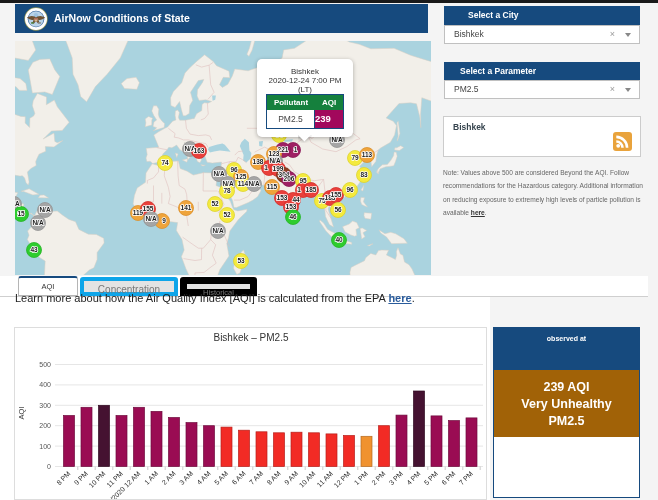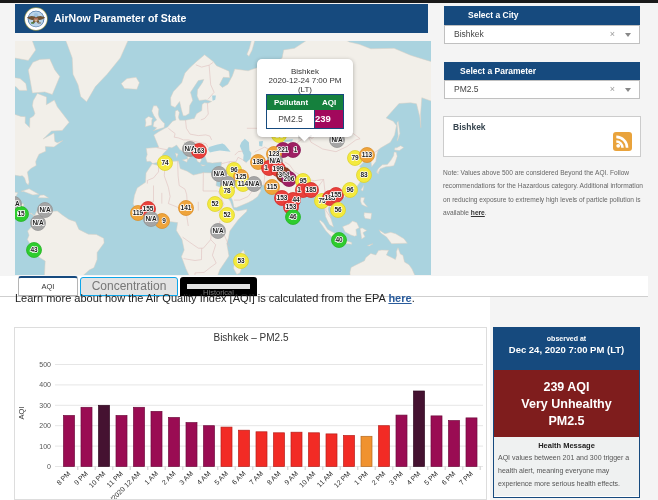--- a/index.html
+++ b/index.html
@@ -16,21 +16,21 @@
 <circle cx="12" cy="12" r="11" fill="#ffffff"></circle>
 <circle cx="12" cy="12" r="8.3" fill="#2e5e96"></circle>
 <circle cx="12" cy="12" r="7.7" fill="#b9d3e8"></circle>
 <circle cx="12" cy="8.2" r="2.2" fill="#9fc3e0"></circle>
 <path d="M2.8 10.6 Q7 7.8 10.6 9.6 L12 10.6 L13.4 9.6 Q17 7.8 21.2 10.6 Q18 13.6 14.8 12.9 L13.6 12.5 L14.8 13.6 Q15.8 15.2 14.2 16.6 L12 14.2 L9.8 16.6 Q8.2 15.2 9.2 13.6 L10.4 12.5 L9.2 12.9 Q6 13.6 2.8 10.6 Z" fill="#6f5233"></path>
 <path d="M10.2 11.2 h3.6 l-0.5 3.4 h-2.6 Z" fill="#d9b98c"></path>
 <path d="M10.4 11.4 h3.2 v1 h-3.2 Z" fill="#a84040"></path>
 <ellipse cx="8.6" cy="15.9" rx="1.7" ry="0.9" fill="#4e7a3a"></ellipse>
 <ellipse cx="15.4" cy="15.9" rx="1.7" ry="0.9" fill="#8a8a80"></ellipse>
 </svg></div>
-  <div class="abs" style="left:39px;top:0;height:29px;line-height:29px;font-size:10.5px">AirNow Parameter of State</div>
+  <div class="abs" style="left:39px;top:0;height:29px;line-height:29px;font-size:10.5px">AirNow Conditions of State</div>
 </div>
 
 <div class="abs" style="left:15px;top:41px;width:416px;height:234px;overflow:hidden">
 <svg width="416" height="234" viewBox="0 0 416 234" style="position:absolute;left:0;top:0">
 <rect width="416" height="234" fill="#aad3df"></rect>
 <path d="M71.6,60.8L80.4,45.6L92.1,33.3L105.3,16.9L116.9,-9.1L47.3,-9.1L52.2,3.3L57.2,16.9L58.0,33.3L63.0,43.7L65.7,55.6ZM109.5,47.5L121.9,48.3L124.4,41.7L121.1,36.3L112.0,37.6L106.2,42.5ZM17.4,52.0L29.8,50.9L37.3,53.5L44.8,35.5L39.8,28.9L34.8,17.9L24.9,18.4L17.9,21.3L13.3,28.9ZM-5.8,-9.1L14.1,-9.1L20.7,8.9L13.3,19.4L-0.9,16.9L-5.8,24.2ZM-5.8,71.4L5.8,75.4L10.3,75.7L10.1,82.0L14.6,86.5L14.9,77.2L18.6,75.1L19.9,72.4L17.4,64.8L18.2,59.8L22.4,52.4L31.5,56.0L31.3,63.8L39.3,59.1L42.3,65.8L54.2,81.2L49.7,86.5L47.3,89.4L36.5,90.0L28.2,97.9L39.0,92.1L39.8,100.4L42.3,101.8L47.8,99.6L39.0,105.9L30.3,105.6L30.7,110.3L24.0,113.2L21.5,118.5L20.7,120.8L21.2,124.4L15.9,127.5L12.4,131.1L14.1,141.1L13.3,144.1L11.1,141.7L9.6,136.9L7.4,134.7L5.1,135.1L0.5,134.3L-5.8,134.9ZM-5.8,35.5L5.0,37.6L10.8,42.5L12.1,49.4L4.5,49.4L0.8,45.6L-5.8,47.5ZM-5.8,151.9L-0.5,151.1L2.8,151.7L0.3,156.6L-5.8,158.2ZM6.0,150.4L14.1,147.8L23.9,153.3L17.9,153.9L7.4,150.0ZM23.4,156.7L33.5,156.9L29.0,153.9L25.0,154.2ZM-5.8,161.7L-0.0,161.2L8.8,163.0L8.1,169.8L18.7,173.9L19.1,175.6L21.9,169.9L28.5,167.2L34.0,170.4L42.3,170.1L47.3,173.9L53.9,178.4L60.5,180.7L63.9,188.4L73.3,193.2L81.3,193.5L88.7,197.3L89.1,202.0L82.1,211.6L82.1,218.6L78.9,226.8L74.6,228.8L66.3,236.1L29.3,236.1L30.2,220.1L22.2,214.9L18.7,209.1L12.3,198.6L14.1,194.2L12.6,190.1L17.7,184.3L17.9,182.4L18.6,174.8L16.6,172.3L10.8,173.0L9.1,171.3L4.6,169.4L1.6,166.1L-5.8,164.4ZM137.8,122.9L143.5,124.6L151.8,120.8L163.4,120.0L165.2,127.5L172.2,130.3L178.3,134.1L188.3,131.7L198.2,131.9L200.4,135.1L201.9,138.2L201.0,144.5L205.7,146.5L208.2,151.9L211.5,155.5L215.2,160.0L217.6,166.5L218.8,168.7L222.8,169.9L227.9,169.1L232.1,168.2L231.6,170.6L223.6,178.2L214.8,190.1L213.5,196.7L211.8,202.6L214.0,215.1L204.9,228.6L200.9,239.0L193.3,246.9L191.6,249.5L180.0,251.6L177.3,250.5L176.5,239.6L170.9,227.7L166.4,215.6L169.2,209.0L167.0,198.6L161.4,189.6L162.6,181.6L155.9,180.7L140.2,179.5L134.4,181.1L125.2,173.0L118.1,163.1L119.4,154.6L122.2,146.9L130.5,141.3L131.0,131.9L137.0,123.1ZM228.6,209.1L230.6,215.3L224.9,232.1L221.8,233.4L218.5,227.3L220.6,216.3L223.6,215.8L226.4,210.9ZM138.0,89.7L149.1,86.5L149.6,82.6L147.1,80.3L144.3,76.6L143.3,73.3L143.8,68.3L141.7,64.8L138.5,64.8L136.8,69.9L138.8,74.5L141.7,78.9L139.0,80.9L138.0,85.4L141.7,86.7L139.3,89.2ZM130.2,85.7L136.8,84.0L136.8,78.9L137.7,77.2L133.5,75.4L130.2,78.0L130.9,81.8ZM143.8,106.3L138.8,94.1L143.6,90.8L149.3,87.6L152.6,85.9L157.6,80.3L160.9,78.9L160.1,74.5L160.4,69.9L162.6,69.0L164.4,71.4L163.4,76.6L164.7,79.2L170.5,79.2L177.8,77.7L179.2,77.7L181.6,72.7L186.8,69.6L187.1,63.5L189.1,61.8L193.3,62.1L196.6,60.5L190.8,58.8L184.1,59.4L182.1,54.9L182.5,48.7L187.4,41.7L188.8,38.4L183.3,39.6L175.5,51.3L177.7,59.4L174.7,64.5L174.2,72.4L170.4,74.8L168.2,74.8L166.4,68.6L164.6,60.5L160.1,66.4L155.9,64.5L155.6,56.7L158.4,50.5L166.7,41.7L170.0,32.0L175.0,26.6L181.6,20.4L189.6,13.8L198.2,20.4L201.5,24.7L214.0,30.2L214.8,36.7L208.2,36.3L204.5,43.7L207.4,46.4L212.8,43.3L217.3,35.0L219.8,28.0L233.1,29.8L246.3,25.2L258.0,22.8L267.1,16.9L268.7,8.9L279.5,7.3L291.1,-0.3L304.4,-19.5L319.3,-19.5L329.3,-1.5L334.3,0.9L344.2,3.3L355.8,7.8L379.1,7.3L395.6,14.3L412.2,19.4L428.8,24.2L428.8,60.1L416.4,60.1L406.8,56.7L405.6,73.0L405.8,86.7L404.8,76.0L401.5,62.8L395.6,61.8L384.0,62.5L371.1,76.9L378.2,80.3L381.5,84.6L379.6,93.9L375.4,101.3L365.6,107.0L363.3,108.9L361.6,114.1L360.8,120.6L356.7,125.8L355.8,119.5L354.8,115.0L352.5,114.8L349.2,112.1L342.2,116.3L344.2,120.4L347.2,118.9L350.0,119.8L344.6,125.2L349.0,132.9L345.9,139.7L340.1,148.2L335.1,149.7L329.8,152.8L326.0,151.0L323.8,152.2L322.3,155.9L327.8,164.7L327.6,168.7L320.7,173.7L320.2,171.0L314.2,165.4L313.0,167.8L318.5,186.1L314.4,183.6L310.5,175.6L309.7,167.8L308.6,161.7L303.1,160.8L299.1,149.3L294.5,150.6L291.1,151.0L290.0,153.7L284.5,157.8L280.0,161.0L280.0,165.9L279.4,170.8L275.4,174.6L272.9,171.3L271.1,166.3L268.7,161.5L267.6,155.5L267.2,150.8L266.4,149.5L261.4,149.3L259.9,147.1L258.0,144.9L249.2,144.3L241.9,143.2L240.7,140.5L236.4,141.7L232.2,139.2L229.8,134.9L227.3,135.1L227.1,137.8L230.1,142.0L231.7,145.6L236.7,146.0L239.9,142.2L244.3,147.1L246.0,149.7L242.7,155.5L238.0,159.1L233.4,161.5L221.5,166.5L219.0,166.6L217.6,159.4L214.8,154.6L211.5,151.3L209.8,146.4L204.9,138.8L204.7,135.9L203.5,139.2L201.5,138.4L200.9,135.1L204.2,131.3L206.4,123.8L206.5,121.0L197.4,122.1L192.1,121.2L190.8,117.4L189.9,115.2L187.4,112.1L184.3,113.9L186.6,118.5L185.0,121.7L182.5,120.6L180.0,114.5L178.8,110.0L176.7,108.2L173.0,105.9L169.4,101.3L170.0,108.4L177.5,113.6L172.8,118.7L172.0,114.1L169.2,111.2L165.0,108.7L161.6,104.0L159.2,105.6L156.8,106.8L153.8,106.3L152.1,108.7L148.0,112.8L146.3,117.0L143.3,121.2L137.8,122.5L135.2,120.2L131.9,120.6L131.0,117.0L132.2,113.6L131.2,107.3ZM167.4,118.9L172.7,117.8L171.9,121.2ZM160.4,112.1L163.1,113.0L161.7,116.5ZM185.8,123.8L190.4,124.2L187.9,125.0ZM279.2,171.7L282.7,173.7L282.3,177.5L279.5,178.2L279.0,174.8ZM304.9,178.9L308.6,182.1L312.7,188.4L318.5,191.5L322.7,193.5L322.3,198.4L320.2,197.8L316.0,195.2L311.0,190.1L304.7,180.7ZM321.2,200.0L326.0,200.0L332.6,200.2L336.6,201.5L336.8,203.2L329.3,202.4L322.7,201.0ZM327.6,185.8L330.1,191.0L335.9,194.0L339.6,195.2L341.7,194.4L340.9,188.4L344.2,186.7L341.7,181.6L337.6,180.1L334.3,183.0L329.3,185.0ZM345.1,187.6L346.7,197.9L350.0,195.7L347.9,191.8L351.7,189.4L347.2,186.9ZM345.9,156.4L349.5,156.7L348.4,160.8L352.5,166.1L349.2,164.7L346.7,163.5L345.5,160.1ZM349.2,171.7L356.7,172.2L355.8,178.2L350.0,177.3L349.0,174.8ZM364.1,188.9L369.9,192.8L375.7,191.3L380.7,192.8L389.0,197.8L392.3,202.2L384.9,202.4L376.6,202.7L371.6,196.1L365.8,192.1ZM345.9,149.1L349.0,144.3L347.9,150.0ZM327.1,153.7L330.9,153.5L329.3,156.9ZM363.3,132.3L365.0,127.9L370.8,125.8L374.1,125.4L378.7,124.8L380.4,120.8L382.2,115.2L381.2,111.2L379.1,111.0L378.7,114.5L375.7,119.5L372.3,123.6L367.4,123.8L363.8,127.1L361.8,129.9L362.8,132.5ZM379.6,108.9L384.4,109.6L388.7,106.6L385.7,104.7L381.7,106.8L379.9,106.8ZM382.4,100.1L384.9,92.6L383.2,80.3L382.0,81.8L383.2,95.1L382.2,98.9ZM335.3,236.1L334.9,231.2L336.1,226.4L340.4,224.2L349.5,219.7L350.7,216.7L355.8,212.4L360.8,214.0L363.5,209.6L366.8,209.1L373.6,209.3L371.4,214.0L377.6,217.0L380.4,218.6L381.7,214.2L381.4,210.5L383.0,206.7L385.4,213.1L387.9,214.2L389.5,221.1L394.0,223.7L397.0,227.9L400.6,236.1ZM352.5,204.5L358.0,202.7L354.3,205.0ZM361.5,131.3L363.8,132.9L362.8,129.3ZM233.9,15.3L237.2,8.9L242.2,-9.1L238.9,-10.4L234.4,7.3L231.9,13.2Z" fill="#f2efe9" stroke="#d9cfc3" stroke-width="0.5"></path>
 <path d="M194.1,106.1L201.5,103.8L207.4,102.6L209.8,103.8L215.6,110.7L204.9,109.6L199.1,110.5L194.9,111.4L192.9,108.4ZM229.8,97.7L233.9,101.3L234.4,109.6L236.4,111.9L235.6,117.4L231.4,121.5L228.1,119.5L228.6,114.1L224.8,104.9L226.4,101.3ZZM319.0,85.9L323.5,83.2L328.5,76.0L326.8,73.0L321.8,80.3L318.5,83.7ZM197.1,54.6L200.9,54.6L200.2,58.8L197.6,59.8ZM243.9,100.6L248.0,100.1L247.2,105.4L244.3,104.9ZM268.7,98.9L277.9,98.2L277.0,100.6L269.6,101.1Z" fill="#aad3df"></path>
 <path d="M143.5,124.6L143.5,130.9L138.5,136.9L132.4,139.4L132.4,142.6" fill="none" stroke="#dfc0be" stroke-width="0.6"></path>
       <path d="M150.1,121.0L149.3,134.9L153.4,146.4L155.1,155.5L153.4,162.6" fill="none" stroke="#dfc0be" stroke-width="0.6"></path>
       <path d="M162.6,120.0L163.1,134.9L164.2,144.5L170.0,148.2L171.7,153.7" fill="none" stroke="#dfc0be" stroke-width="0.6"></path>
@@ -190,21 +190,21 @@
         <div style="width:28px;text-align:center;line-height:15px">AQI</div>
       </div>
     <div style="height:18px;display:flex">
         <div style="width:48px;text-align:center;line-height:18px;font-size:8.5px;color:#444;border-right:1px solid #164a7e">PM2.5</div>
         <div style="width:28px;text-align:left;line-height:18px;font-size:9.5px;color:#fff;font-weight:bold;background:#a2085c">239</div>
       </div>
   </div>
 </div>
 
 <div class="abs" style="left:18px;top:276px;width:60px;height:20px;background:#fff;border:1px solid #b5b5b5;border-top:2px solid #164a7e;border-radius:3px 3px 0 0;text-align:center;font-size:7.5px;line-height:17px;color:#333">AQI</div>
-<div class="abs" style="left:80px;top:277px;width:98px;height:19px;background:#e3e3e3;border:1px solid #0ea5e9;border-radius:3px 3px 0 0;text-align:center;font-size:12px;line-height:17px;color:#777">Concentration</div>
+<div class="abs" style="left:80px;top:277px;width:98px;height:19px;background:#e3e3e3;border:4px solid #0ea5e9;border-radius:3px 3px 0 0;text-align:center;font-size:10px;line-height:17px;color:#777">Concentration</div>
 <div class="abs" style="left:180px;top:277px;width:77px;height:19px;background:#e3e3e3;border:7px solid #000000;border-radius:3px 3px 0 0;text-align:center;font-size:7.5px;line-height:17px;color:#777">Historical</div>
 
 <div class="abs" style="left:15px;top:292px;font-size:11px;color:#222">Learn more about how the Air Quality Index [AQI] is calculated from the EPA <b style="color:#2a5c9c;text-decoration:underline">here</b>.</div>
 
 <div class="abs" style="left:14px;top:327px;width:473px;height:173px;background:#fff;border:1px solid #ddd"><svg width="471" height="171" viewBox="0 0 471 171">
       <line x1="40" y1="138.5" x2="468" y2="138.5" stroke="#e6e6e6" stroke-width="1"></line>
       <text x="36" y="141.0" text-anchor="end" font-size="7" fill="#555" font-family="Liberation Sans, sans-serif">0</text>
       <line x1="40" y1="118.1" x2="468" y2="118.1" stroke="#e6e6e6" stroke-width="1"></line>
       <text x="36" y="120.6" text-anchor="end" font-size="7" fill="#555" font-family="Liberation Sans, sans-serif">100</text>
       <line x1="40" y1="97.7" x2="468" y2="97.7" stroke="#e6e6e6" stroke-width="1"></line>
@@ -305,19 +305,14 @@
 <path d="M3.3 8.2 a7.5 7.5 0 0 1 7.5 7.5 h-2.6 a4.9 4.9 0 0 0 -4.9 -4.9 Z" fill="#fff"></path>
 <path d="M3.3 3.6 a12.1 12.1 0 0 1 12.1 12.1 h-2.6 a9.5 9.5 0 0 0 -9.5 -9.5 Z" fill="#fff"></path>
 </svg></div>
 </div>
 
 <div class="abs" style="left:443px;top:166px;width:210px;font-size:6.6px;color:#666;line-height:13.3px;white-space:nowrap">Note: Values above 500 are considered Beyond the AQI. Follow<br>recommendations for the Hazardous category. Additional information<br>on reducing exposure to extremely high levels of particle pollution is<br>available <b style="color:#333;text-decoration:underline">here</b>.</div>
 
 <div class="abs" style="left:493px;top:327px;width:147px;height:171px;border:1.5px solid #164a7e;background:#fff">
   <div style="height:42px;background:#164a7e;color:#fff;text-align:center;font-weight:bold;padding-top:4.5px">
     <div style="font-size:7px;margin-top:2px">observed at</div>
-    <div style="font-size:9.5px;margin-top:2px">Dec 24, 2020 7:00 PM (LT)</div>
   </div>
-  <div style="height:67px;background:#7f1d1d;color:#fff;text-align:center;font-weight:bold;font-size:12.5px;line-height:16.8px;padding-top:9px">239 AQI<br>Very Unhealthy<br>PM2.5</div>
-  <div style="height:59px;background:#eff1f1;padding:4px 4px 0 4px">
-    <div style="text-align:center;font-size:7.5px;font-weight:bold;color:#222">Health Message</div>
-    <div style="font-size:7px;color:#555;line-height:13px;margin-top:1px;white-space:nowrap">AQI values between 201 and 300 trigger a<br>health alert, meaning everyone may<br>experience more serious health effects.</div>
-  </div>
+  <div style="height:67px;background:#a16207;color:#fff;text-align:center;font-weight:bold;font-size:12.5px;line-height:16.8px;padding-top:9px">239 AQI<br>Very Unhealthy<br>PM2.5</div>
 </div>
 </body></html>

